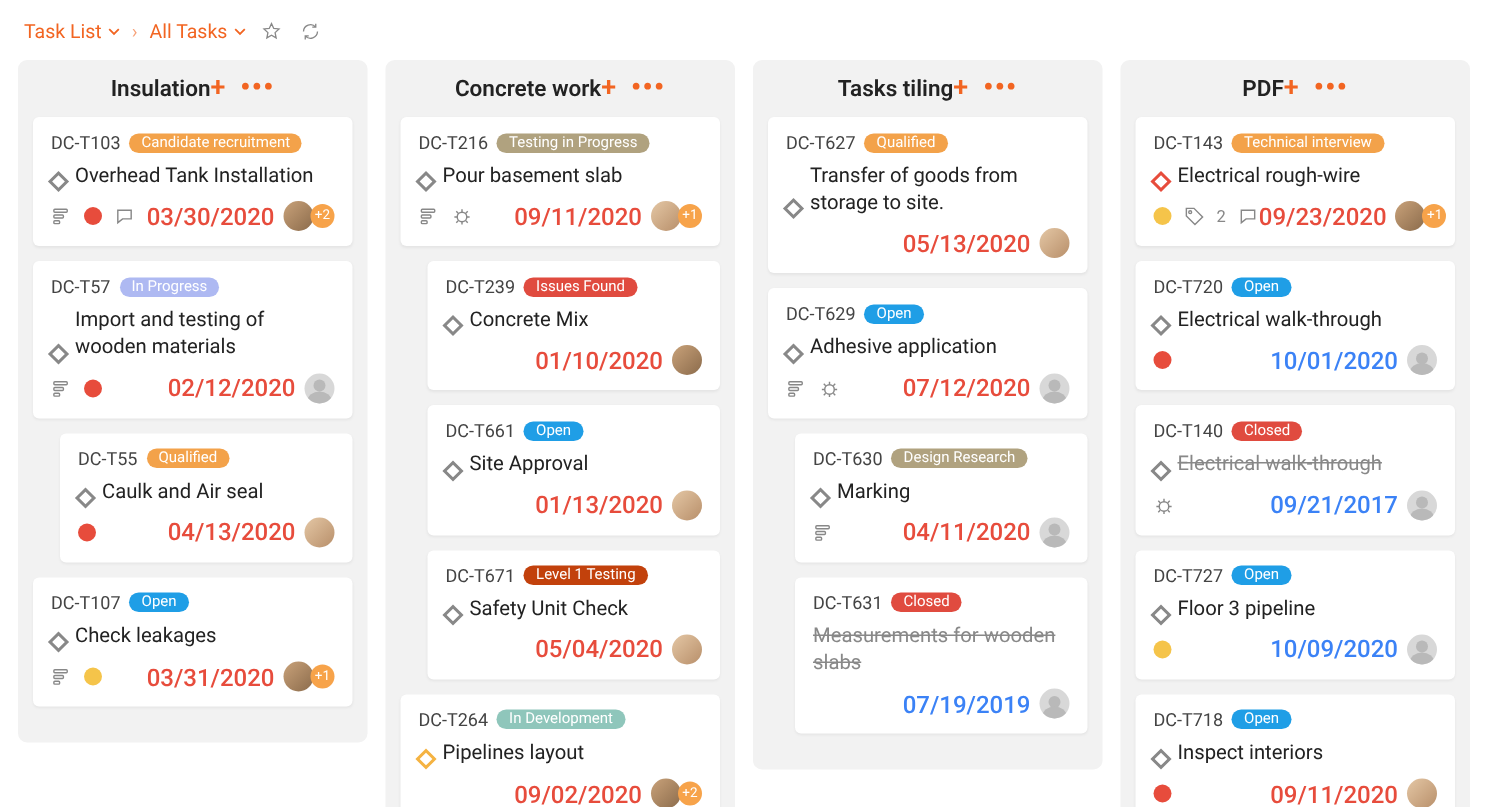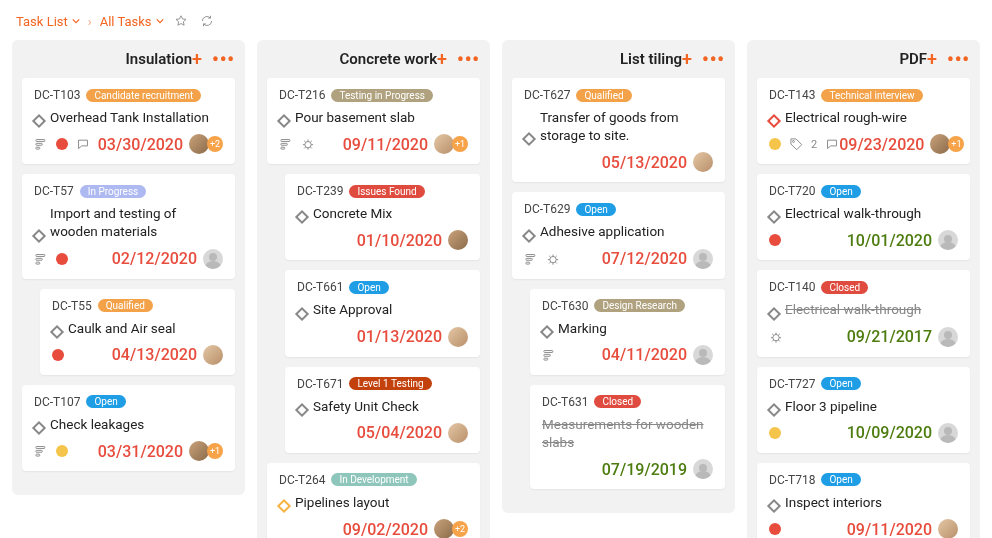--- a/index.html
+++ b/index.html
@@ -21,21 +21,21 @@
 
   
   .board { display:flex; gap:12px; align-items:flex-start; }
   .col {
     flex:1 1 0;
     min-width:230px;
     background:#f2f2f2;
     border-radius:6px;
     padding:10px 10px 14px 10px;
   }
-  .col-head { display:flex; align-items:center; justify-content:flex-end; margin-bottom:10px; }
+  .col-head { display:flex; align-items:center; justify-content:center; margin-bottom:10px; }
   .col-title { font-weight:600; font-size:15px; color:#222; }
   .col-actions { display:flex; align-items:center; gap:10px; }
   .col-actions .add { color:#f26522; font-size:18px; font-weight:600; cursor:pointer; line-height:1; }
   .col-actions .more { color:#f26522; font-size:18px; font-weight:900; letter-spacing:1px; cursor:pointer; line-height:1; }
 
   .card {
     background:#fff;
     border-radius:4px;
     padding:10px 12px;
     margin-bottom:10px;
@@ -58,21 +58,21 @@
   }
   .diamond.red { border-color:#e74c3c; }
   .diamond.amber { border-color:#f5b342; }
   .card-title { font-size:13.5px; color:#222; line-height:1.35; }
   .card-title.struck { text-decoration:line-through; color:#888; }
   .card-foot { display:flex; align-items:center; justify-content:space-between; margin-top:6px; }
   .foot-left { display:flex; align-items:center; gap:8px; color:#888; }
   .foot-right { display:flex; align-items:center; gap:6px; }
   .date { font-size:16px; font-weight:500; }
   .date.red { color:#e74c3c; }
-  .date.black { color:#4d7c0f; }
+  .date.black { color:#3b82f6; }
   .avatar {
     width:20px; height:20px; border-radius:50%; background:#d8d8d8;
     display:inline-block; position:relative; overflow:hidden;
   }
   .avatar::before {
     content:""; position:absolute; left:50%; top:42%;
     width:8px; height:8px; border-radius:50%; background:#b9b9b9; transform:translate(-50%,-50%);
   }
   .avatar::after {
     content:""; position:absolute; left:50%; bottom:-4px;
@@ -333,21 +333,21 @@
           <div class="foot-right">
             <span class="date red">09/02/2020</span>
             <span class="avatar real"></span>
             <span class="counter-badge">+2</span>
           </div>
         </div>
       </div>
     </div>
     <div class="col">
       <div class="col-head">
-        <span class="col-title">List tiling</span>
+        <span class="col-title">Tasks tiling</span>
         <span class="col-actions">
           <span class="add">+</span>
           <span class="more">•••</span>
         </span>
       </div>
       <div class="card">
         <div class="card-top">
           <span class="task-id">DC-T627</span>
           <span class="pill" style="background:#f3a24a">Qualified</span>
         </div>

